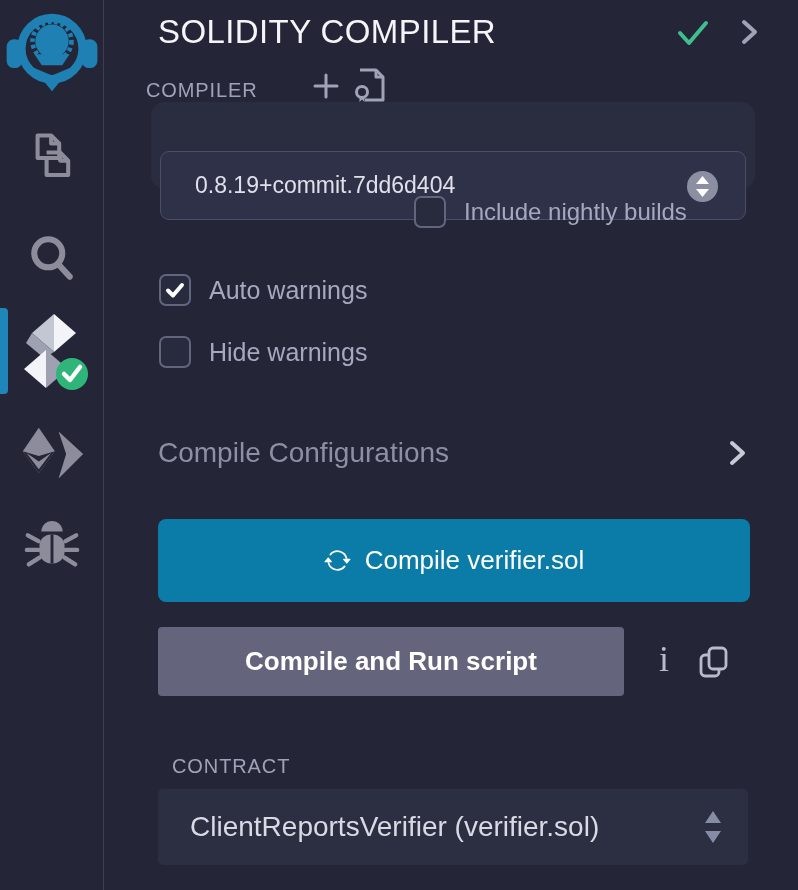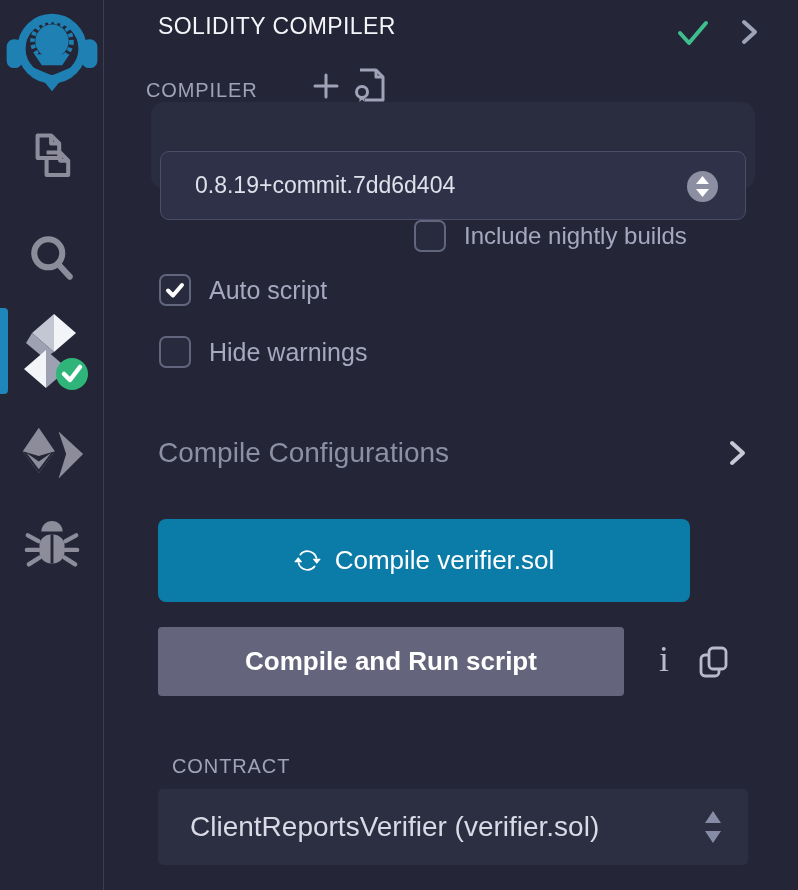--- a/index.html
+++ b/index.html
@@ -5,21 +5,21 @@
   html,body{margin:0;padding:0;background:#242637;}
   *{box-sizing:border-box;font-family:"Liberation Sans","DejaVu Sans",sans-serif;}
   #app{position:relative;width:798px;height:890px;background:#242637;overflow:hidden;}
 
   
   #rail{position:absolute;left:0;top:0;width:104px;height:890px;border-right:1px solid #3c3f53;}
   .rail-item{position:absolute;left:0;width:104px;display:flex;justify-content:center;}
   .active-bar{position:absolute;left:0;top:308px;width:8px;height:86px;background:#1f86b9;border-radius:0 4px 4px 0;}
 
   
-  .title{position:absolute;left:158px;top:13px;font-size:23px;font-weight:500;color:#f4f4f9;letter-spacing:.4px;}
+  .title{position:absolute;left:158px;top:13px;font-size:33px;font-weight:500;color:#f4f4f9;letter-spacing:.4px;}
   .hdr-check{position:absolute;left:676px;top:18px;}
   .hdr-chevron{position:absolute;left:737px;top:16px;}
 
   .section-label{position:absolute;font-size:20px;color:#a0a2b8;letter-spacing:.9px;}
   .plus-icon{position:absolute;left:310px;top:70px;}
   .file-badge-icon{position:absolute;left:352px;top:66px;}
 
   .version-wrap{position:absolute;left:151px;top:102px;width:604px;height:87px;background:#2a2d40;border-radius:14px;}
   .version-select{position:absolute;left:9px;top:9px;width:586px;height:69px;background:#2e3147;border:1.5px solid #4a4e66;border-radius:9px;display:flex;align-items:center;cursor:pointer;margin-top:40px;}
   .version-text{margin-left:34px;font-size:23px;color:#dfe0ea;}
@@ -27,21 +27,21 @@
 
   .check-row{position:absolute;display:flex;align-items:center;}
   .cbox{width:32px;height:32px;border:2px solid #62657e;border-radius:7px;background:#282b3d;display:flex;align-items:center;justify-content:center;cursor:pointer;flex:0 0 auto;}
   .cbox svg{display:none;}
   .cbox.checked svg{display:block;}
   .check-row .lbl{margin-left:18px;font-size:25px;color:#a6a8bf;}
 
   .advanced-row{position:absolute;left:158px;top:436px;width:592px;display:flex;align-items:center;justify-content:space-between;cursor:pointer;}
   .advanced-lbl{font-size:28px;color:#8d8fa5;}
 
-  .btn-primary{position:absolute;left:158px;top:519px;width:532px;height:83px;background:#0b7ba7;border:none;border-radius:8px;color:#ffffff;font-size:26px;font-weight:500;display:flex;align-items:center;justify-content:center;gap:14px;cursor:pointer;}
+  .btn-primary{position:absolute;left:158px;top:519px;width:592px;height:83px;background:#0b7ba7;border:none;border-radius:8px;color:#ffffff;font-size:26px;font-weight:500;display:flex;align-items:center;justify-content:center;gap:14px;cursor:pointer;}
   .btn-secondary{position:absolute;left:158px;top:627px;width:466px;height:69px;background:#64647c;border:none;border-radius:4px;color:#ffffff;font-size:26px;font-weight:700;display:flex;align-items:center;justify-content:center;cursor:pointer;}
   .info-glyph{position:absolute;left:650px;top:638px;width:28px;text-align:center;font-family:"Liberation Serif","DejaVu Serif",serif;font-size:36px;color:#b9bbca;cursor:pointer;}
   .copy-icon{position:absolute;left:698px;top:645px;cursor:pointer;}
 
   .contract-select{position:absolute;left:158px;top:789px;width:590px;height:76px;background:#2c2f42;border-radius:5px;display:flex;align-items:center;cursor:pointer;}
   .contract-text{margin-left:32px;font-size:28px;color:#d9dae5;}
   .contract-caret{position:absolute;right:24px;top:19px;}
 </style>
 </head>
 <body>
@@ -155,34 +155,34 @@
       <span class="version-text">0.8.19+commit.7dd6d404</span>
       <span class="stepper">
         <svg width="23" height="25" viewBox="0 0 23 25">
           <polygon points="11.5,2 18,10 5,10" fill="#ffffff"></polygon>
           <polygon points="11.5,23 18,15 5,15" fill="#ffffff"></polygon>
         </svg>
       </span>
     </div>
   </div>
 
-  <div class="check-row" style="left:414px;top:220px;">
+  <div class="check-row" style="left:414px;top:196px;">
     <span class="cbox">
       
     </span>
     <span class="lbl" style="font-size:24px;">Include nightly builds</span>
   </div>
 
   <div class="check-row" style="left:159px;top:274px;">
     <span class="cbox checked">
       <svg width="24" height="24" viewBox="0 0 24 24">
           <polyline points="5,12.5 10,17.5 19,7" fill="none" stroke="#ffffff" stroke-width="4" stroke-linecap="round" stroke-linejoin="round"></polyline>
         </svg>
     </span>
-    <span class="lbl">Auto script</span>
+    <span class="lbl">Auto warnings</span>
   </div>
 
   <div class="check-row" style="left:159px;top:336px;">
     <span class="cbox">
       
     </span>
     <span class="lbl">Hide warnings</span>
   </div>
 
   <div class="advanced-row">

